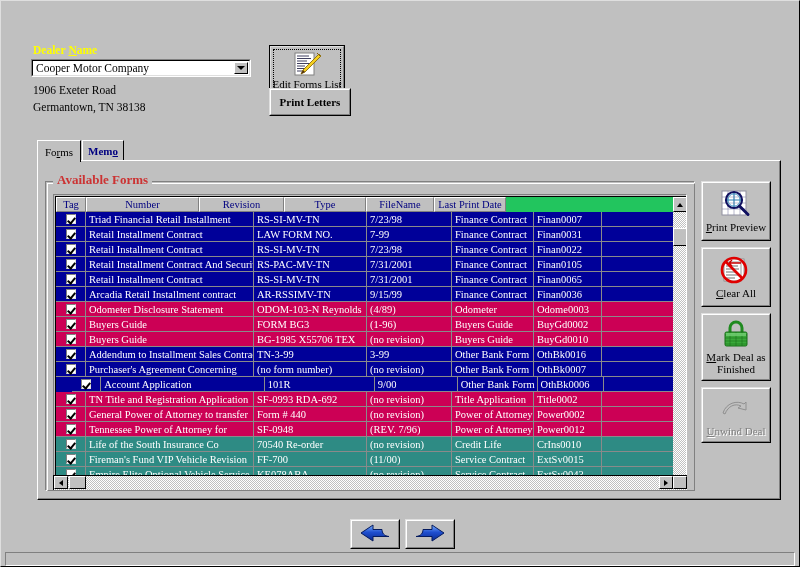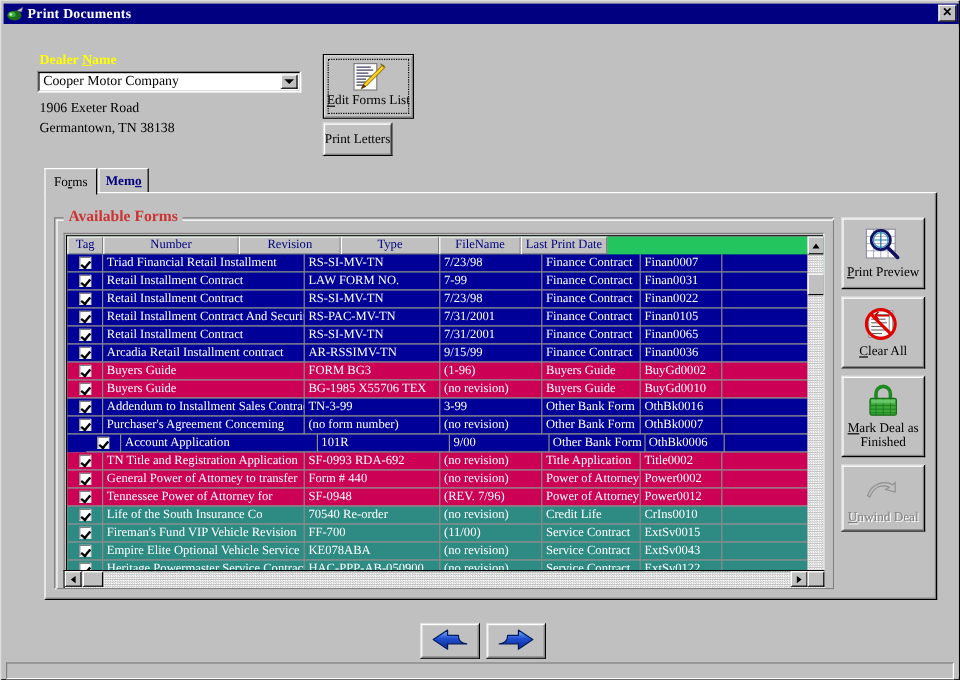--- a/index.html
+++ b/index.html
@@ -106,21 +106,21 @@
   #edit-forms-btn{left:268px;top:44px;width:76px;height:54px;
     border-top-color:#000;border-left-color:#000;border-right-color:#000;border-bottom-color:#000;}
   #edit-forms-btn .bevel{border-top-color:#dfdfdf;border-left-color:#dfdfdf;
     border-right-color:#808080;border-bottom-color:#808080;}
   #edit-forms-focus{
     position:absolute;left:2px;top:2px;right:2px;bottom:2px;
     border:1px dotted #000;box-sizing:border-box;
     display:flex;flex-direction:column;align-items:center;justify-content:flex-start;
     padding-top:2px;
   }
-  #print-letters-btn{left:268px;top:101px;width:58px;height:28px;}
+  #print-letters-btn{left:268px;top:87px;width:82px;height:28px;font-weight:bold;}
 
   .btnlabel{font-size:11px;line-height:11px;text-align:center;white-space:nowrap;}
   .btnlabel u{text-decoration:underline;}
 
   
   .icon-edit{position:relative;width:30px;height:26px;margin-bottom:1px;}
 
   
   #tab-forms{
     position:absolute;left:36px;top:139px;width:44px;height:22px;
@@ -315,32 +315,20 @@
     border-top:1px solid #808080;border-left:1px solid #808080;
     border-right:1px solid #fff;border-bottom:1px solid #fff;
     box-sizing:border-box;
   }
 </style>
 </head>
 <body>
 
 <div id="window">
 
-  <div id="titlebar">
-    <span id="title-icon">
-      <svg width="15" height="13" viewBox="0 0 15 13">
-        <ellipse cx="7" cy="8" rx="6" ry="4" fill="#1a6b1a"></ellipse>
-        <ellipse cx="5" cy="7" rx="3" ry="2.2" fill="#39b339"></ellipse>
-        <path d="M9 4 L14 1 L13 5 Z" fill="#c8c8c8" stroke="#555" stroke-width=".5"></path>
-        <circle cx="4" cy="7" r="1" fill="#fff"></circle>
-      </svg>
-    </span>
-    <span id="title-text">Print Documents</span>
-    <div id="close-btn">✕</div>
-  </div>
 
   <div id="client"></div>
 
   <div id="dealer-label">Dealer&nbsp;<u>N</u>ame</div>
 
   <div id="dealer-combo">
     <div class="inner"></div>
     <span id="dealer-value">Cooper Motor Company</span>
     <div id="dealer-arrow">
         <span class="caret-down"></span>
@@ -472,20 +460,31 @@
             <div class="cell" style="width: 113px;">AR-RSSIMV-TN</div>
             <div class="cell" style="width: 85px;">9/15/99</div>
             <div class="cell" style="width: 82px;">Finance Contract</div>
             <div class="cell" style="width: 68px;">Finan0036</div>
             <div class="cell" style="width: 72px;"></div>
           </div>
           <div class="row" style="background: rgb(204, 0, 85);">
             <div class="cell tag" style="width: 30px;">
               <span class="chk"></span>
             </div>
+            <div class="cell" style="width: 168px;">Odometer Disclosure Statement</div>
+            <div class="cell" style="width: 113px;">ODOM-103-N  Reynolds</div>
+            <div class="cell" style="width: 85px;">(4/89)</div>
+            <div class="cell" style="width: 82px;">Odometer</div>
+            <div class="cell" style="width: 68px;">Odome0003</div>
+            <div class="cell" style="width: 72px;"></div>
+          </div>
+          <div class="row" style="background: rgb(204, 0, 85);">
+            <div class="cell tag" style="width: 30px;">
+              <span class="chk"></span>
+            </div>
             <div class="cell" style="width: 168px;">Buyers Guide</div>
             <div class="cell" style="width: 113px;">FORM BG3</div>
             <div class="cell" style="width: 85px;">(1-96)</div>
             <div class="cell" style="width: 82px;">Buyers Guide</div>
             <div class="cell" style="width: 68px;">BuyGd0002</div>
             <div class="cell" style="width: 72px;"></div>
           </div>
           <div class="row" style="background: rgb(204, 0, 85);">
             <div class="cell tag" style="width: 30px;">
               <span class="chk"></span>

